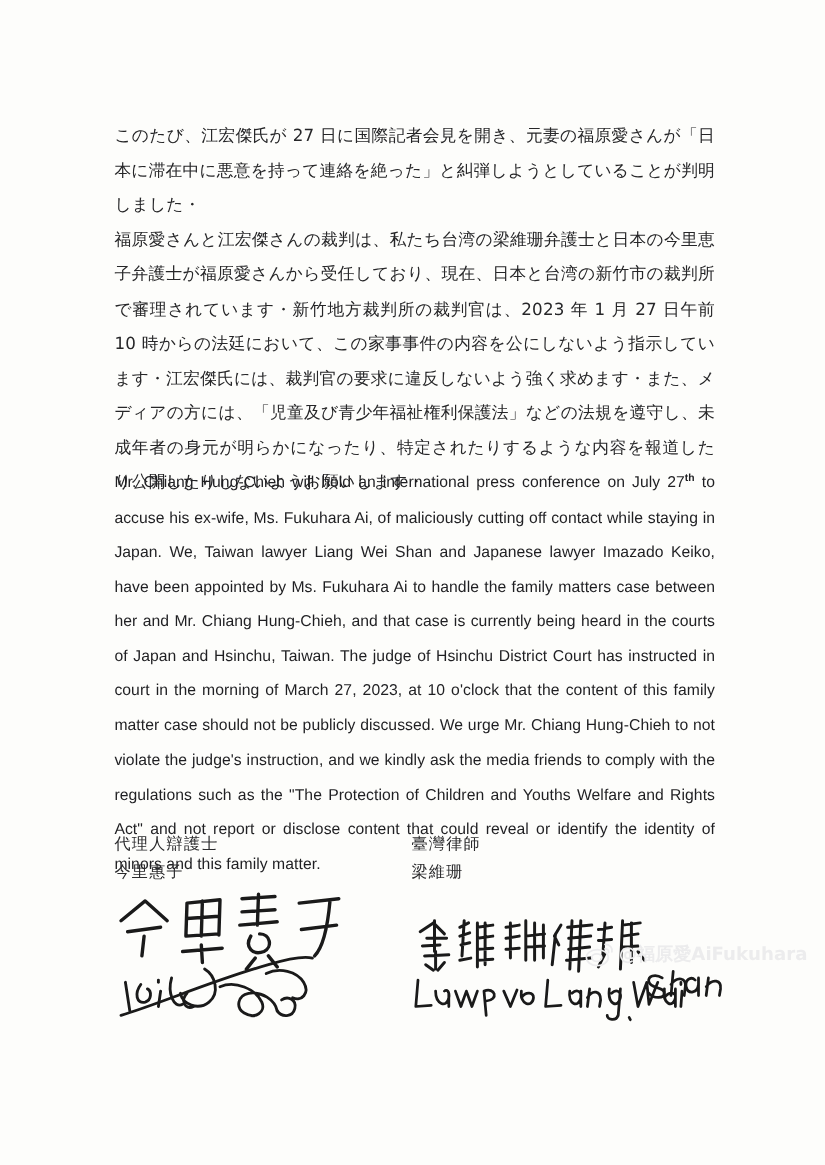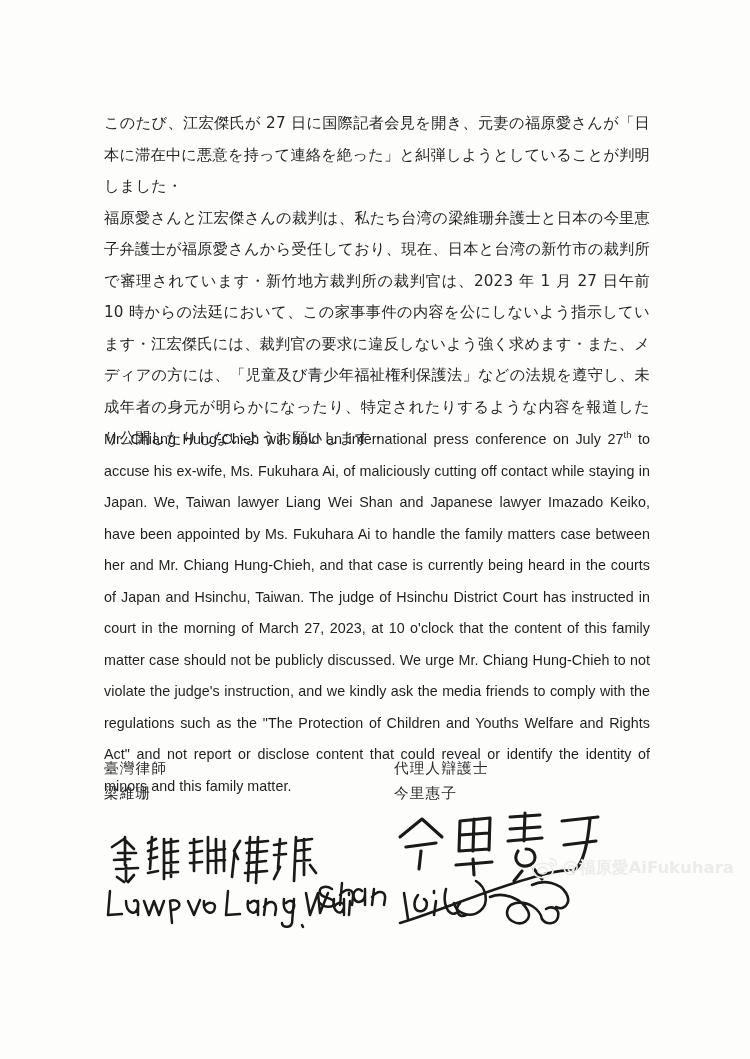--- a/index.html
+++ b/index.html
@@ -57,20 +57,21 @@
     font-family: "Liberation Sans", sans-serif;
     font-size: 14.3px;
     line-height: 31.5px;
     text-align: justify;
     letter-spacing: 0.05px;
   }
   .en-para sup {
     font-size: 0.66em;
     vertical-align: super;
     line-height: 0;
+    font-weight: bold;
   }
 
   
   .sig-area {
     position: absolute;
     left: 104px;
     top: 755px;
     width: 560px;
   }
   .sig-columns {
@@ -132,20 +133,56 @@
     <p class="jp-para">このたび、江宏傑氏が 27 日に国際記者会見を開き、元妻の福原愛さんが「日本に滞在中に悪意を持って連絡を絶った」と糾弾しようとしていることが判明しました・</p>
     <p class="jp-para second">福原愛さんと江宏傑さんの裁判は、私たち台湾の梁維珊弁護士と日本の今里恵子弁護士が福原愛さんから受任しており、現在、日本と台湾の新竹市の裁判所で審理されています・新竹地方裁判所の裁判官は、2023 年 1 月 27 日午前 10 時からの法廷において、この家事事件の内容を公にしないよう指示しています・江宏傑氏には、裁判官の要求に違反しないよう強く求めます・また、メディアの方には、「児童及び青少年福祉権利保護法」などの法規を遵守し、未成年者の身元が明らかになったり、特定されたりするような内容を報道したり公開したりしないようお願いします・</p>
   </section>
 
   <section class="en-block">
     <p class="en-para"><span>Mr. Chiang Hung-Chieh will hold an international press conference on July 27</span><sup>th</sup><span> to accuse his ex-wife, Ms. Fukuhara Ai, of maliciously cutting off contact while staying in Japan. We, Taiwan lawyer Liang Wei Shan and Japanese lawyer Imazado Keiko, have been appointed by Ms. Fukuhara Ai to handle the family matters case between her and Mr. Chiang Hung-Chieh, and that case is currently being heard in the courts of Japan and Hsinchu, Taiwan. The judge of Hsinchu District Court has instructed in court in the morning of March 27, 2023, at 10 o'clock that the content of this family matter case should not be publicly discussed. We urge Mr. Chiang Hung-Chieh to not violate the judge's instruction, and we kindly ask the media friends to comply with the regulations such as the "The Protection of Children and Youths Welfare and Rights Act" and not report or disclose content that could reveal or identify the identity of minors and this family matter.</span></p>
   </section>
 
   <section class="sig-area">
     <div class="sig-columns">
+
+      <div class="sig-col right">
+        <div class="sig-role">代理人辯護士</div>
+        <div class="sig-name">今里惠子</div>
+
+        <div class="sig-handwriting">
+          <svg class="hw-svg" width="250" height="125" viewBox="0 0 250 125" style="margin-top:-22px;">
+            <g fill="none" stroke="#1a1a1a" stroke-width="3.1" stroke-linecap="round" stroke-linejoin="round">
+
+              <path d="M6 30 L28 12 L48 30"></path>
+              <path d="M12 40 L42 36"></path>
+              <path d="M27 44 L25 62"></path>
+
+              <path d="M66 14 L96 11 M66 14 L65 44 M96 11 L95 43 M66 28 L95 26 M65 44 L95 42 M80 12 L79 44 M79 52 L80 68 M62 58 L98 55"></path>
+
+              <path d="M116 10 L146 8 M116 22 L146 20 M131 6 L130 34 M114 34 L148 31 M124 44 C118 54, 126 62, 136 58 C144 54, 142 42, 132 42 M128 64 L120 74 M140 62 L148 72"></path>
+
+              <path d="M168 14 L204 10 M196 12 C194 34, 190 54, 182 62 M170 38 L202 34"></path>
+            </g>
+
+            <g fill="none" stroke="#1a1a1a" stroke-width="2.6" stroke-linecap="round" stroke-linejoin="round">
+              <path d="M10 86 L14 112"></path>
+              <path d="M24 88 C18 96, 20 106, 28 104 C34 102, 34 94, 30 92"></path>
+              <path d="M40 84 L40 86"></path>
+              <path d="M42 94 L40 108"></path>
+              <path d="M52 82 C48 96, 54 110, 62 106"></path>
+              <path d="M66 96 C60 102, 64 112, 72 108"></path>
+              <path d="M82 74 C92 80, 96 96, 86 104 C76 112, 62 106, 60 96"></path>
+              <path d="M6 116 C40 106, 90 84, 140 70 C160 64, 172 62, 180 64"></path>
+              <path d="M96 90 C110 84, 128 92, 134 104 C138 113, 128 120, 118 114 C110 109, 112 98, 122 96 C134 94, 146 102, 148 112"></path>
+              <path d="M148 112 C152 118, 162 118, 164 110 C166 102, 158 98, 152 102"></path>
+              <path d="M138 78 C150 72, 166 76, 172 86 C178 96, 170 104, 162 100"></path>
+            </g>
+          </svg>
+        </div>
+      </div>
 
       <div class="sig-col left">
         <div class="sig-role">臺灣律師</div>
         <div class="sig-name">梁維珊</div>
 
         <div class="sig-handwriting">
           <svg class="hw-svg" width="260" height="105" viewBox="0 0 260 105">
             <g fill="none" stroke="#1a1a1a" stroke-width="2.7" stroke-linecap="round" stroke-linejoin="round">
 
               <path d="M8 18 L20 10 M20 10 L30 20 M14 24 L32 24 M10 31 L26 30 M21 8 L21 36 M12 40 L34 39 M22 36 L22 52 M13 48 L20 53 M30 46 L24 53"></path>
@@ -182,56 +219,20 @@
             <g fill="none" stroke="#1a1a1a" stroke-width="2.5" stroke-linecap="round" stroke-linejoin="round">
               <path d="M110 8 C104 4, 96 6, 98 12 C100 18, 112 16, 112 22 C112 27, 102 27, 98 22"></path>
               <path d="M120 2 L118 24 M118 14 C124 6, 132 8, 131 16 L130 24"></path>
               <path d="M140 10 C136 6, 130 10, 132 17 C134 23, 142 22, 143 14 M143 8 L143 24"></path>
               <path d="M152 8 L150 24 M150 16 C156 8, 164 10, 163 18 L162 24"></path>
             </g>
           </svg>
         </div>
       </div>
 
-      <div class="sig-col right">
-        <div class="sig-role">代理人辯護士</div>
-        <div class="sig-name">今里惠子</div>
-
-        <div class="sig-handwriting">
-          <svg class="hw-svg" width="250" height="125" viewBox="0 0 250 125" style="margin-top:-22px;">
-            <g fill="none" stroke="#1a1a1a" stroke-width="3.1" stroke-linecap="round" stroke-linejoin="round">
-
-              <path d="M6 30 L28 12 L48 30"></path>
-              <path d="M12 40 L42 36"></path>
-              <path d="M27 44 L25 62"></path>
-
-              <path d="M66 14 L96 11 M66 14 L65 44 M96 11 L95 43 M66 28 L95 26 M65 44 L95 42 M80 12 L79 44 M79 52 L80 68 M62 58 L98 55"></path>
-
-              <path d="M116 10 L146 8 M116 22 L146 20 M131 6 L130 34 M114 34 L148 31 M124 44 C118 54, 126 62, 136 58 C144 54, 142 42, 132 42 M128 64 L120 74 M140 62 L148 72"></path>
-
-              <path d="M168 14 L204 10 M196 12 C194 34, 190 54, 182 62 M170 38 L202 34"></path>
-            </g>
-
-            <g fill="none" stroke="#1a1a1a" stroke-width="2.6" stroke-linecap="round" stroke-linejoin="round">
-              <path d="M10 86 L14 112"></path>
-              <path d="M24 88 C18 96, 20 106, 28 104 C34 102, 34 94, 30 92"></path>
-              <path d="M40 84 L40 86"></path>
-              <path d="M42 94 L40 108"></path>
-              <path d="M52 82 C48 96, 54 110, 62 106"></path>
-              <path d="M66 96 C60 102, 64 112, 72 108"></path>
-              <path d="M82 74 C92 80, 96 96, 86 104 C76 112, 62 106, 60 96"></path>
-              <path d="M6 116 C40 106, 90 84, 140 70 C160 64, 172 62, 180 64"></path>
-              <path d="M96 90 C110 84, 128 92, 134 104 C138 113, 128 120, 118 114 C110 109, 112 98, 122 96 C134 94, 146 102, 148 112"></path>
-              <path d="M148 112 C152 118, 162 118, 164 110 C166 102, 158 98, 152 102"></path>
-              <path d="M138 78 C150 72, 166 76, 172 86 C178 96, 170 104, 162 100"></path>
-            </g>
-          </svg>
-        </div>
-      </div>
-
     </div>
   </section>
 
   <div class="watermark">
     <svg class="wm-logo" width="26" height="22" viewBox="0 0 26 22">
       <g fill="none" stroke="#ececed" stroke-width="1.6">
         <ellipse cx="11" cy="13.5" rx="10" ry="7.3"></ellipse>
         <ellipse cx="10.5" cy="13.5" rx="4.6" ry="3.4"></ellipse>
       </g>
       <g fill="none" stroke="#ececed" stroke-width="1.6" stroke-linecap="round">

